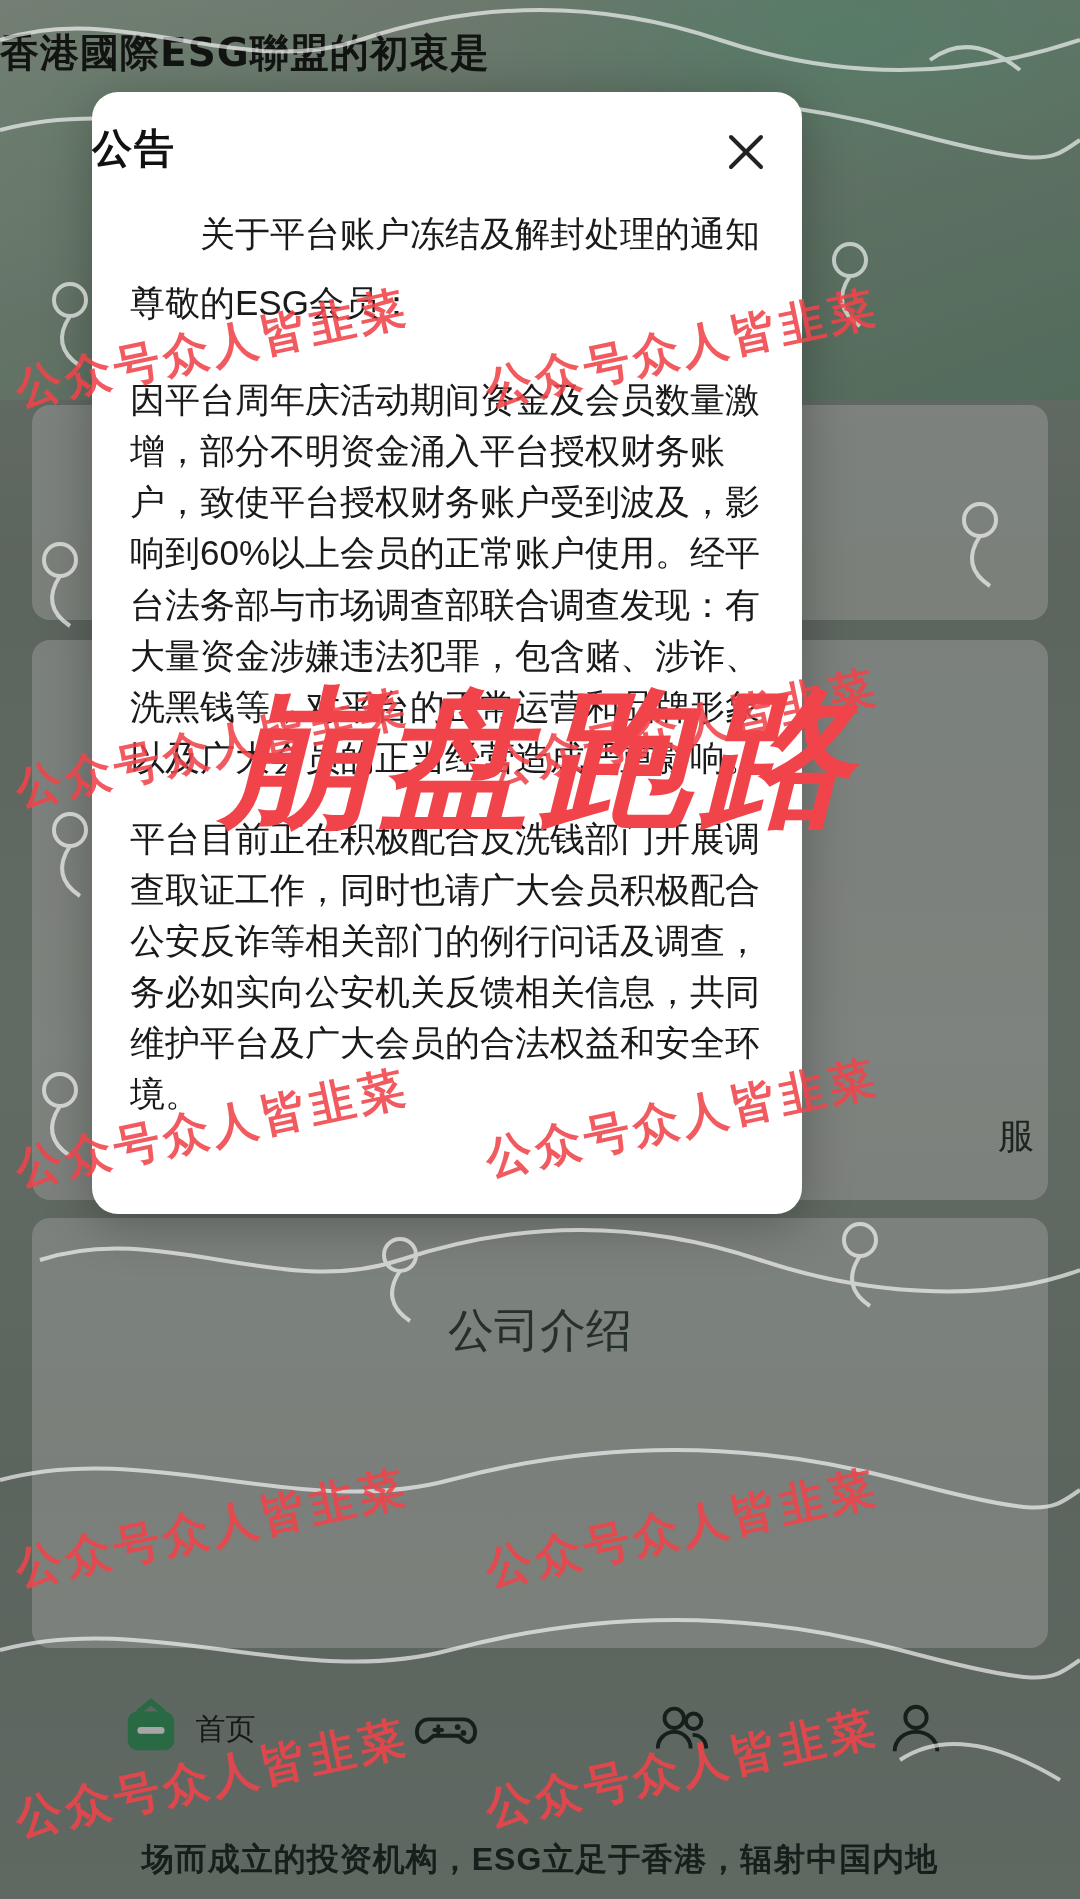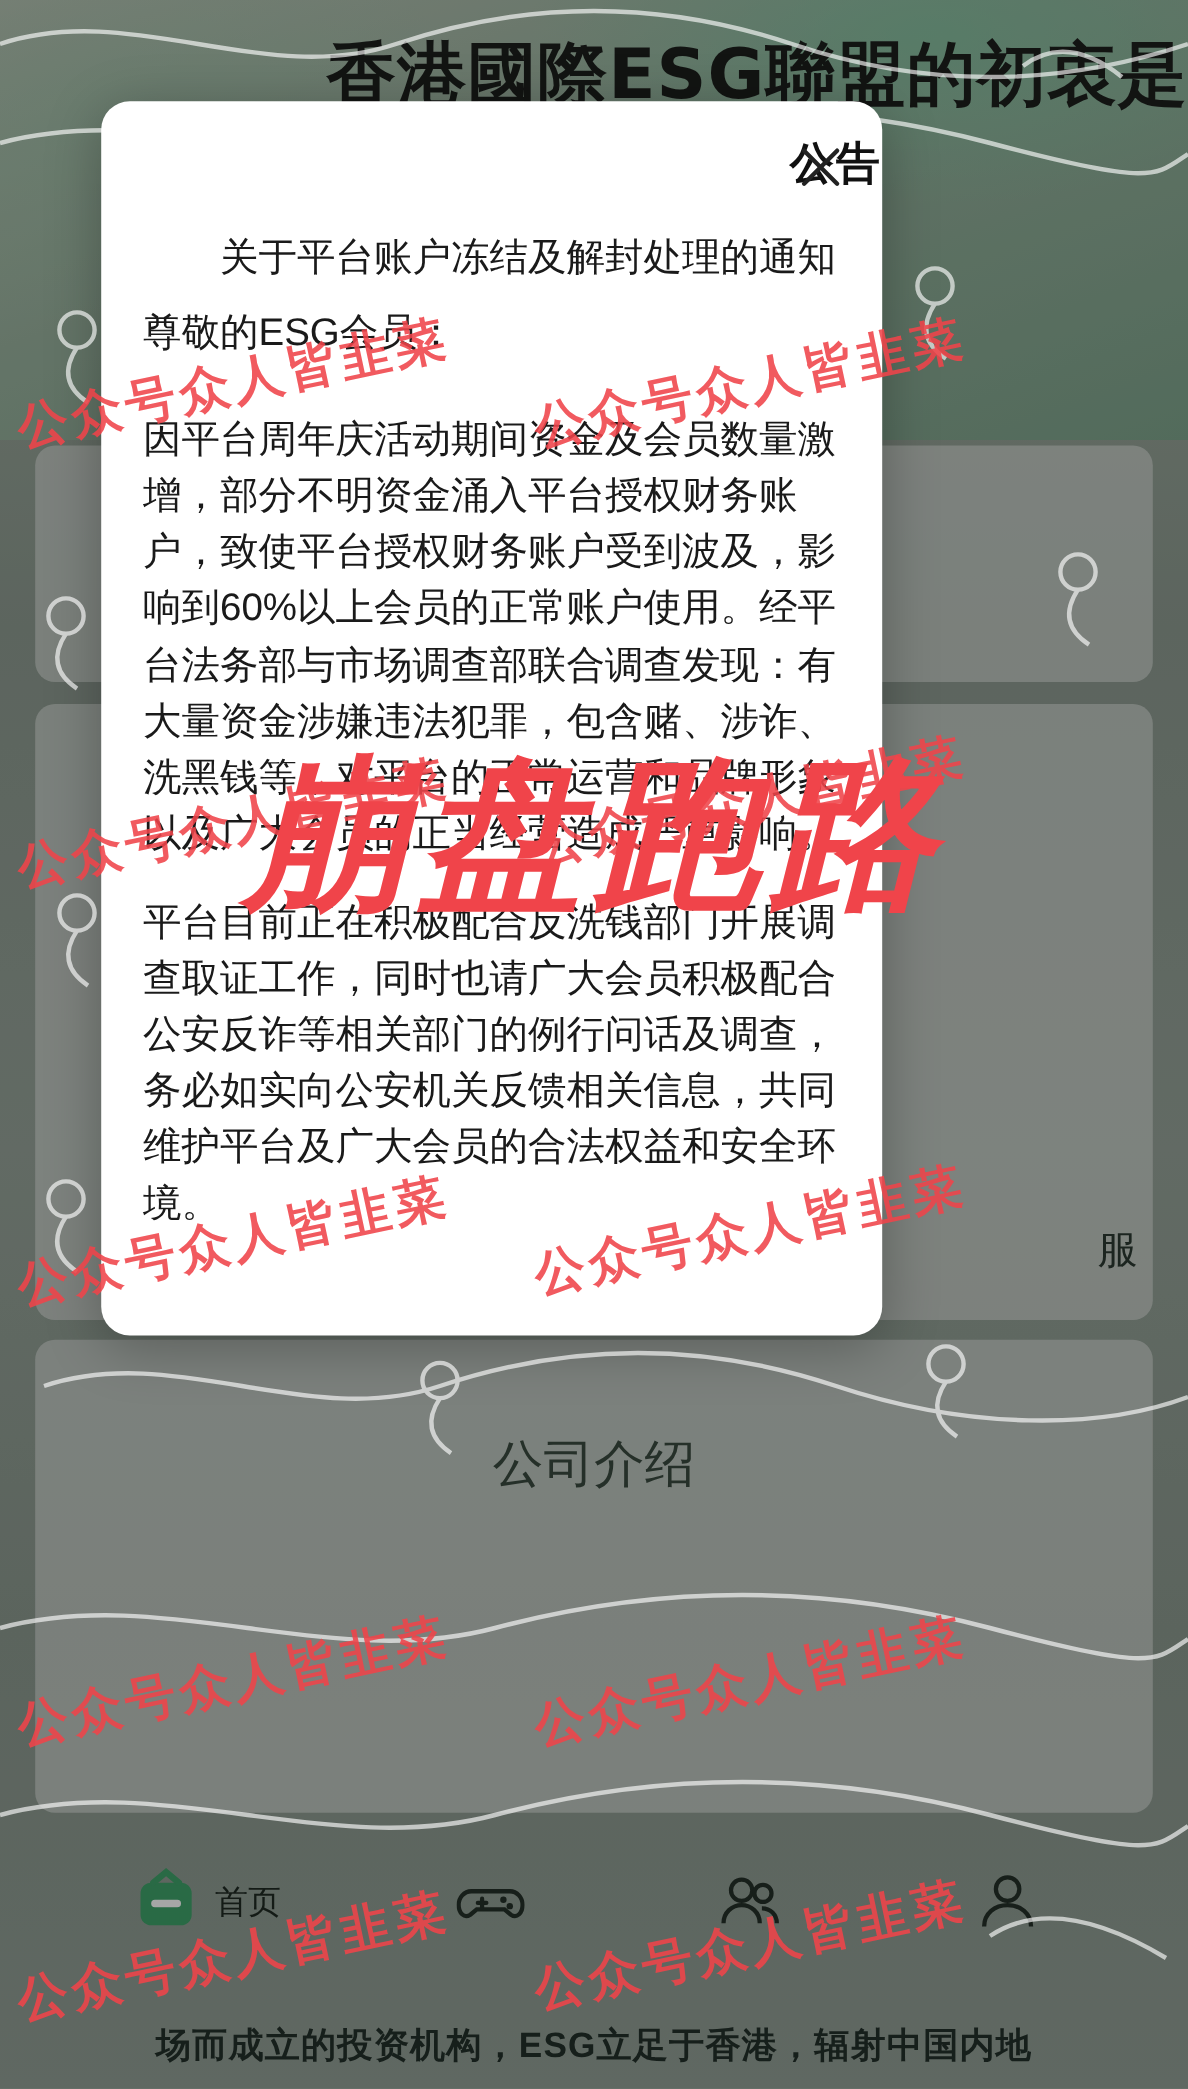--- a/index.html
+++ b/index.html
@@ -30,22 +30,22 @@
     width: 1080px; height: 400px;
     background:
       radial-gradient(ellipse 520px 220px at 78% 8%, rgba(120,200,160,.55), rgba(120,200,160,0) 70%),
       radial-gradient(ellipse 460px 260px at 12% 30%, rgba(150,195,165,.45), rgba(150,195,165,0) 70%),
       linear-gradient(160deg, #b7c3b4 0%, #9ab39f 40%, #7fa58d 100%);
   }
   .banner-title {
     position: absolute;
     top: 30px;
     left: 0; right: 0;
-    text-align: right;
-    font-size: 63px;
+    text-align: left;
+    font-size: 39px;
     font-weight: 800;
     color: #1d1f1d;
     letter-spacing: 1px;
     line-height: 1.2;
     font-family: "DejaVu Sans", sans-serif;
   }
   .bg-card {
     position: absolute;
     left: 32px;
     width: 1016px;
@@ -118,21 +118,21 @@
     background: #ffffff;
     border-radius: 26px;
     box-shadow: 0 10px 50px rgba(0,0,0,.28);
     overflow: hidden;
   }
   .modal-header {
     position: relative;
     height: 112px;
     display: flex;
     align-items: center;
-    justify-content: flex-end;
+    justify-content: flex-start;
   }
   .modal-title {
     font-size: 40px;
     font-weight: 700;
     color: #111;
     letter-spacing: 2px;
   }
   .modal-close {
     position: absolute;
     right: 34px;

